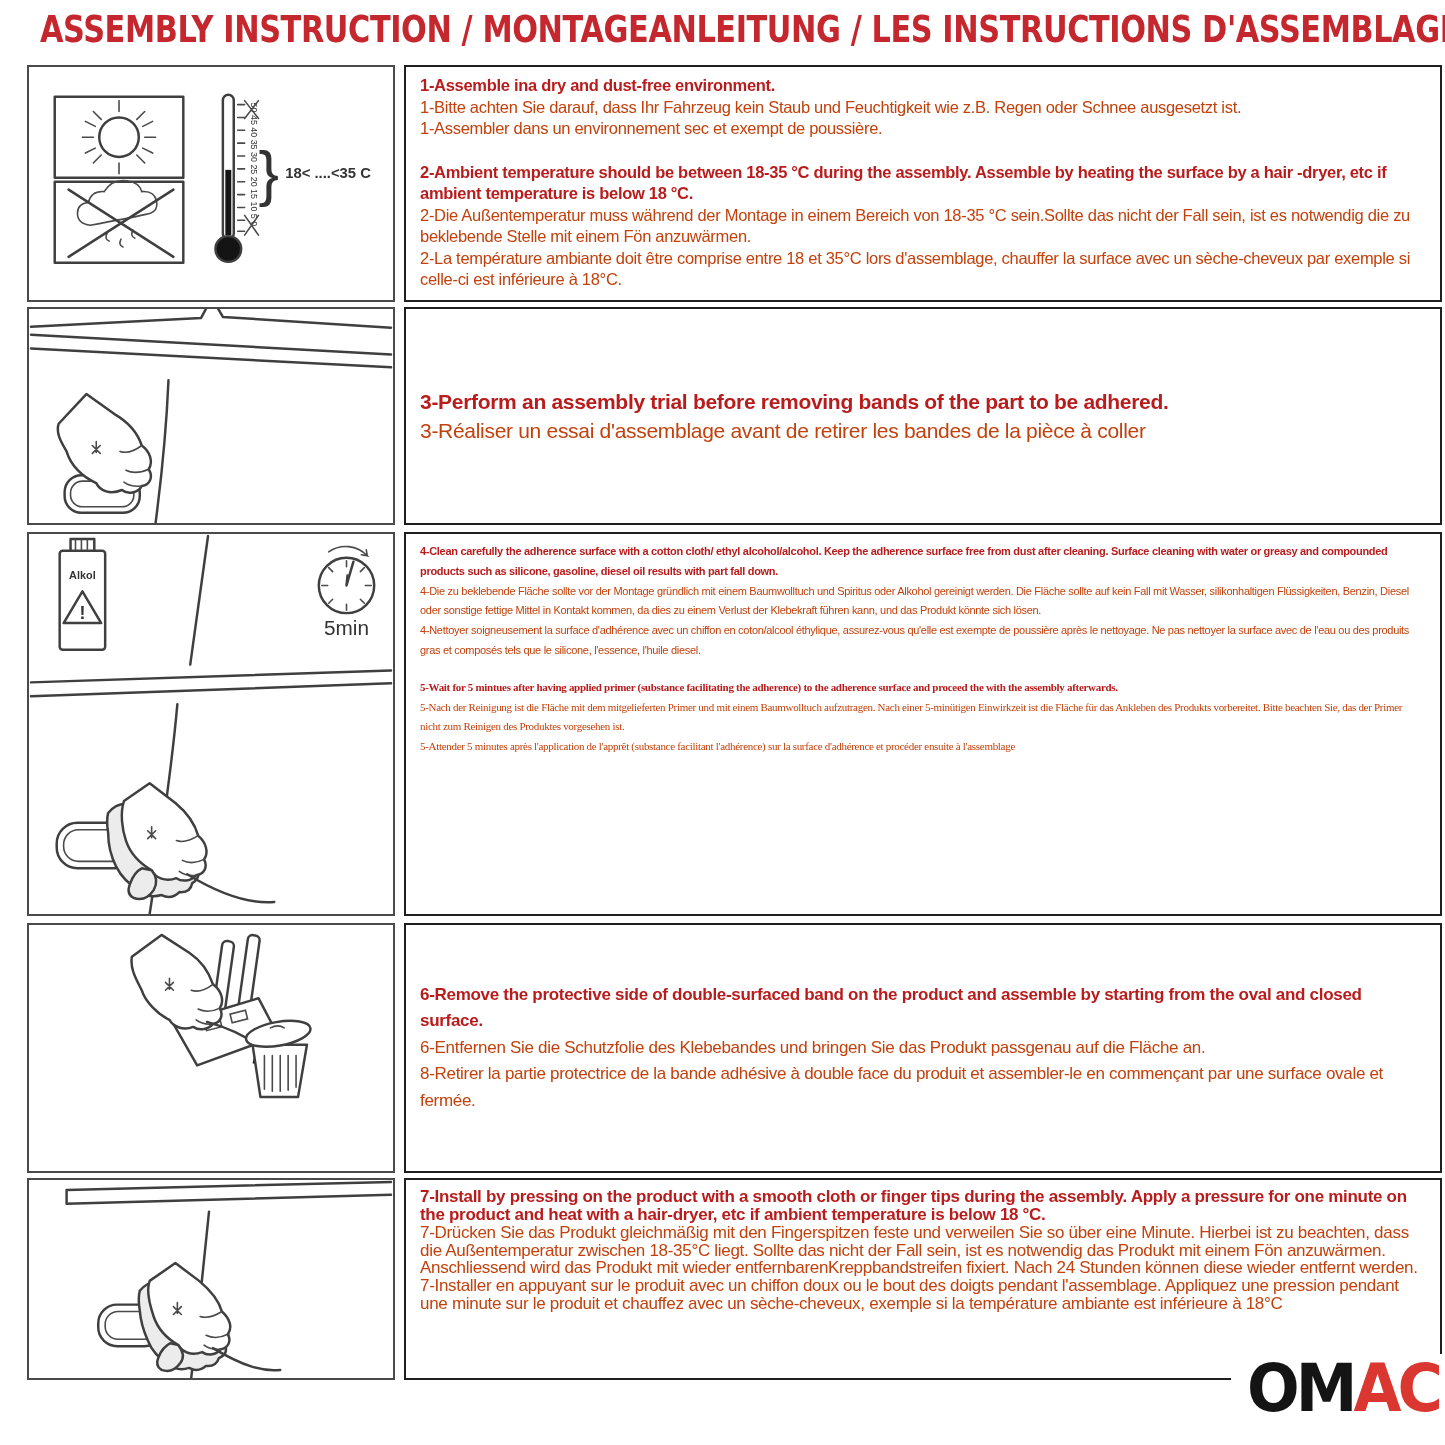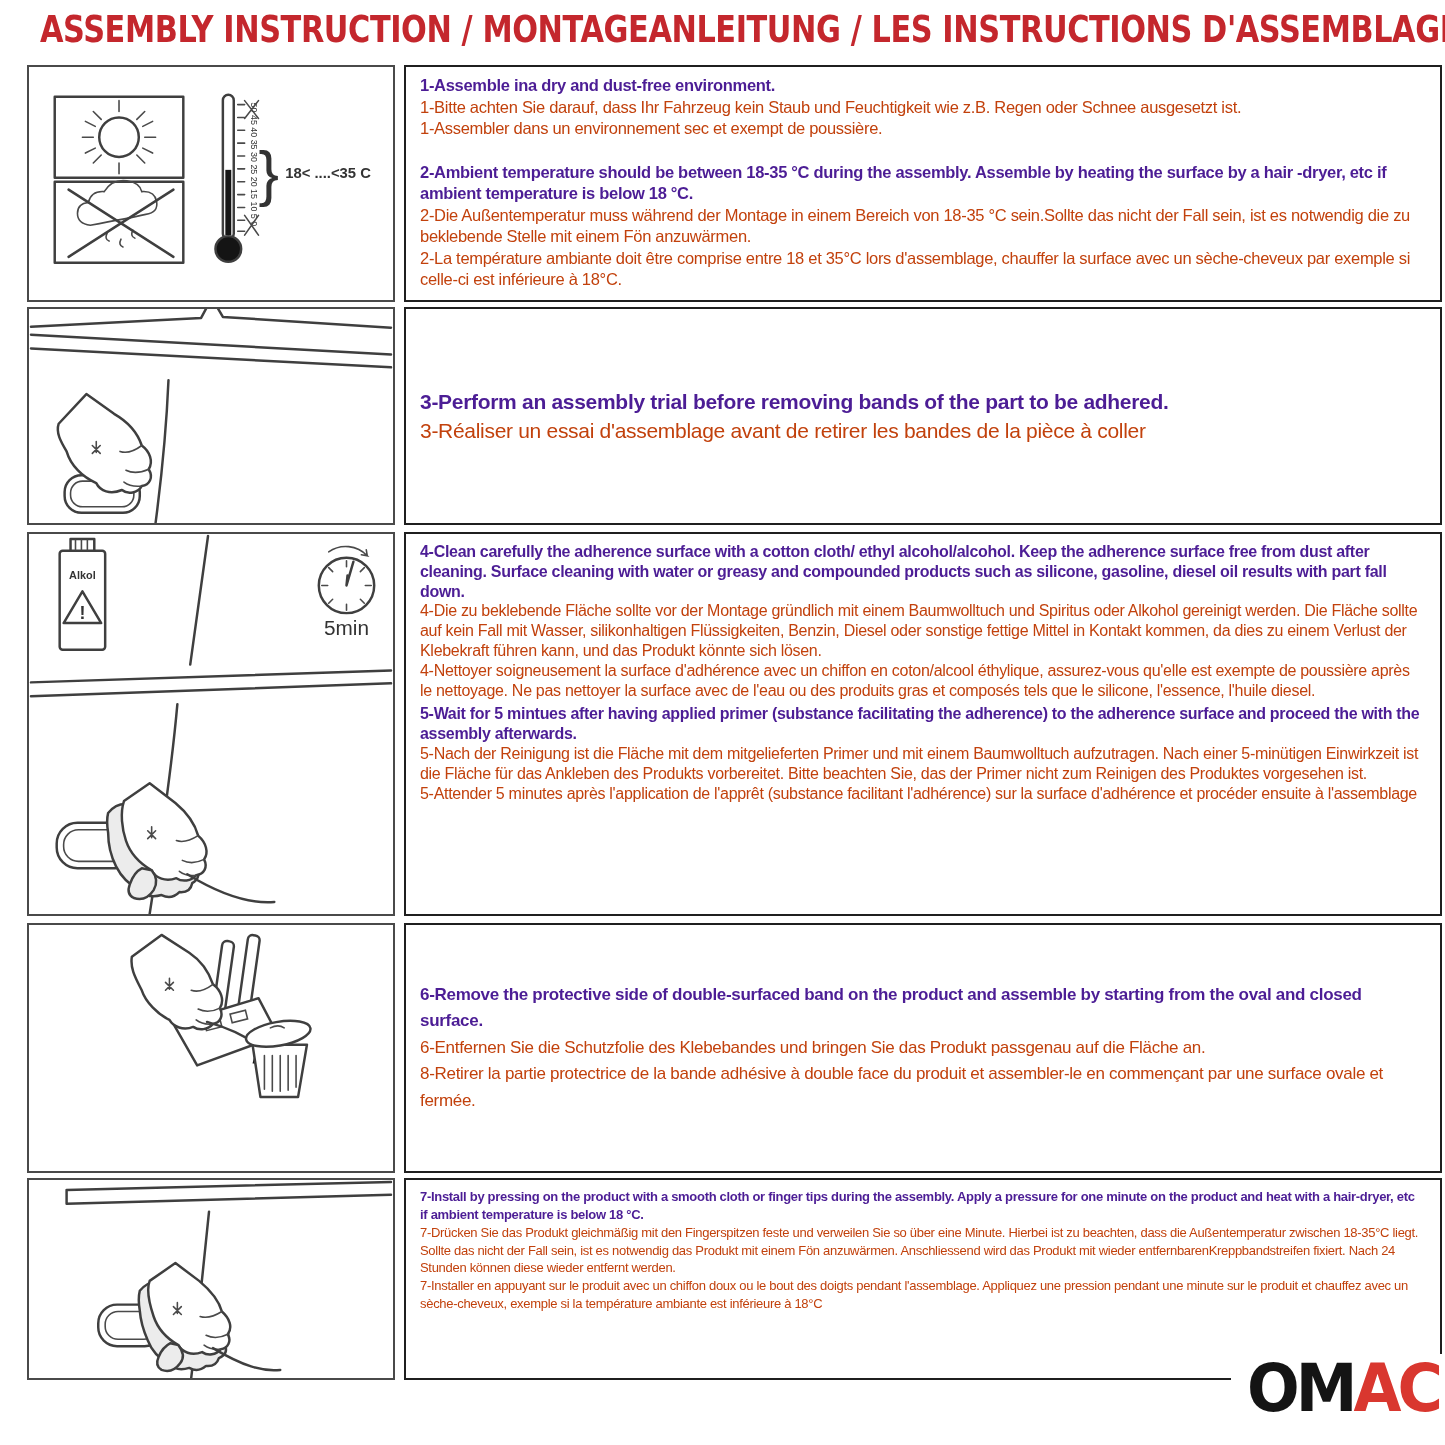--- a/index.html
+++ b/index.html
@@ -10,28 +10,28 @@
          font-family:"DejaVu Sans",sans-serif;}
   .rows{position:absolute;left:27px;top:65px;right:3px;}
   .row{display:flex;gap:9px;align-items:stretch;}
   .gap5{margin-bottom:5px;} .gap7{margin-bottom:7px;}
   .fig{width:368px;flex:0 0 368px;border:2px solid #4a4a4a;background:#fff;box-sizing:border-box;}
   .fig svg{display:block;width:100%;height:100%;}
   .txt{flex:1;border:2px solid #1f1f1f;background:#fff;box-sizing:border-box;
        padding:8px 16px 8px 14px;display:flex;flex-direction:column;}
   .txt.center{justify-content:center;}
   .txt p{margin:0;letter-spacing:-0.3px;color:#c2410c;}
-  .txt p.bold{font-weight:bold;color:#4c1d95;}
+  .txt p.bold{font-weight:bold;color:#b91c1c;}
   .step + .step{margin-top:22px;}
   .size-a{font-size:16.5px;line-height:21.5px;}
   .size-b{font-size:21px;line-height:29px;}
-  .size-c{font-size:16px;line-height:19.8px;}
-  .size-c .step + .step{margin-top:4px;}
+  .size-c{font-size:11px;line-height:19.8px;}
+  .size-c .step + .step{margin-top:17px;font-family:Liberation Serif, serif;}
   .size-d{font-size:17px;line-height:26.5px;}
-  .size-e{font-size:13px;line-height:17.8px;}
+  .size-e{font-size:17px;line-height:17.8px;}
   .logo{position:absolute;right:2px;top:1354px;background:#fff;padding:2px 4px 6px 16px;z-index:5;
         font-family:"DejaVu Sans",sans-serif;font-weight:bold;font-size:62px;line-height:62px;
         letter-spacing:-4px;transform:scaleY(1.05);transform-origin:right top;white-space:nowrap;}
   .logo .black{color:#141414;} .logo .red{color:#d9372f;}
   
   .ink{stroke:#3f3f3f;stroke-width:2.5;fill:none;stroke-linecap:round;stroke-linejoin:round;}
   .inkthin{stroke:#4a4a4a;stroke-width:1.6;fill:none;stroke-linecap:round;}
   .white{fill:#ffffff;}
   .cloth{fill:#ececec;}
   .blackfill{fill:#141414;stroke:none;}

